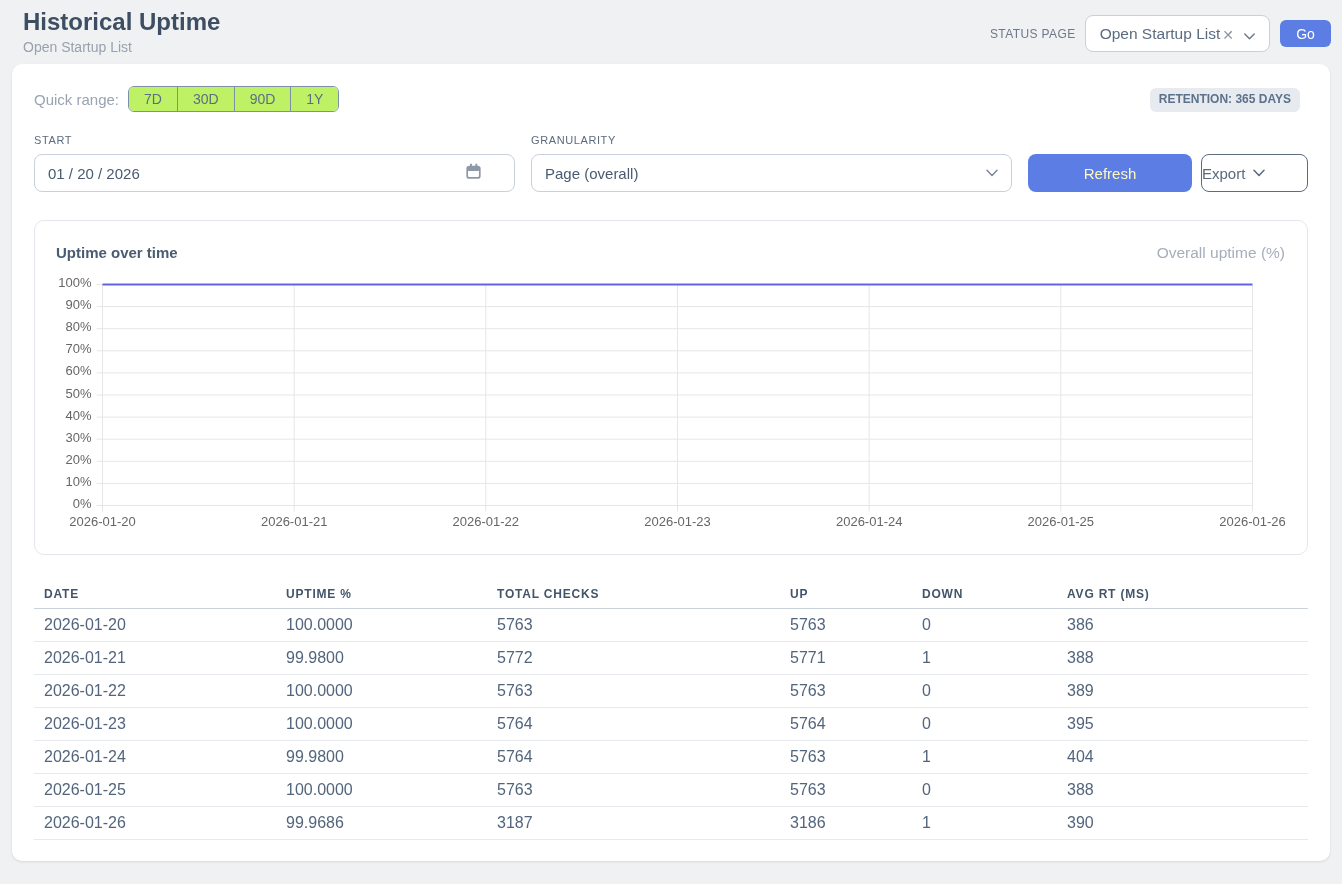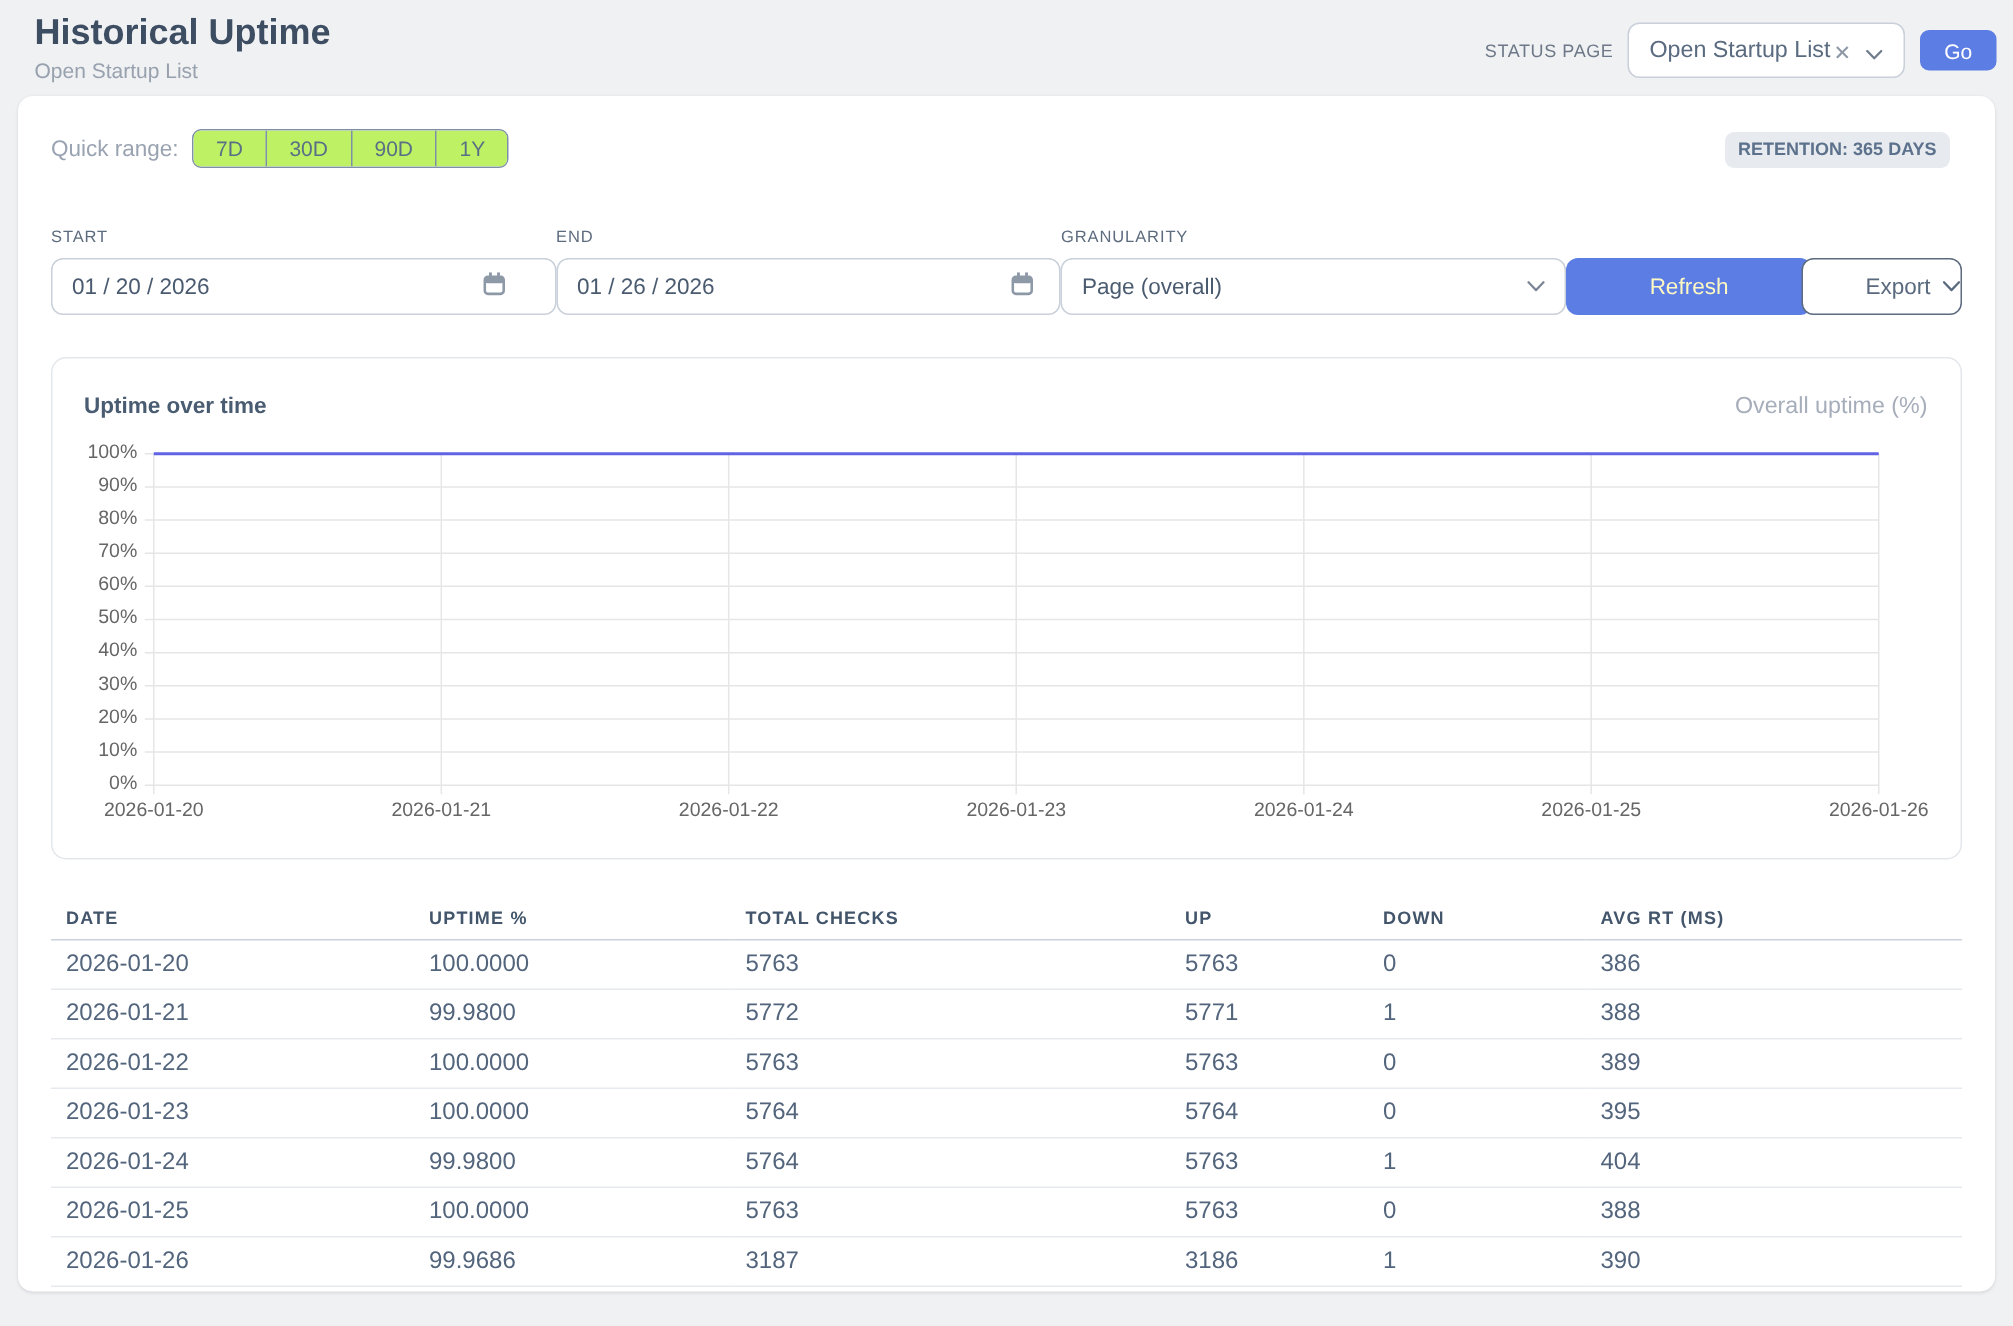--- a/index.html
+++ b/index.html
@@ -14,28 +14,28 @@
 .select-pill .x{color:#8d97a5;margin-left:2px;font-size:14px;transform:translateY(1px)}
 .select-pill svg{margin-left:10px;transform:translateY(3px)}
 .go{background:#5b7de4;color:#fff;border:none;border-radius:6px;font-family:inherit;font-size:14px;height:27px;width:51px;margin-left:10px;margin-top:0}
 .card{background:#fff;border-radius:10px;margin:0 12px;box-shadow:0 1px 3px rgba(16,24,40,.08),0 1px 2px rgba(16,24,40,.04);padding:22px;height:797px}
 .row1{display:flex;align-items:center;height:26px;position:relative}
 .qr{font-size:15px;color:#99a3b1;margin-right:9px}
 .seg{display:flex;border:1px solid #7e90a7;border-radius:6px;overflow:hidden;background:#fff}
 .seg button{background:#bef264;border:none;border-left:1px solid #7e90a7;color:#5a6e86;font-family:inherit;font-size:14px;height:24px;padding:0 15px}
 .seg button:first-child{border-left:none}
 .badge{position:absolute;right:8px;top:1.5px;background:#e7eaee;color:#5c718c;font-size:12px;font-weight:700;letter-spacing:0;border-radius:6px;padding:5px 9px 7px;line-height:12.5px}
-.row2{display:flex;margin-top:40px;}
+.row2{display:flex;margin-top:22px;gap:16px}
 .field{flex:1}
 .field label{display:block;font-size:11px;color:#5d6b7e;letter-spacing:.6px;margin-bottom:8px;font-weight:400}
 .inputbox{display:flex;align-items:center;border:1px solid #c9d0da;border-radius:8px;height:38px;background:#fff;padding:0 13px;font-size:15px;color:#4a5b70}
 .inputbox .grow{flex:1}
 .btncol{display:flex;align-items:flex-end}
 .refresh{background:#5b7de4;color:#fef9c3;border:none;border-radius:8px;font-family:inherit;font-size:15px;height:38px;width:164px}
-.export{background:#fff;color:#5a6a7e;border:1px solid #5d6b7e;border-radius:8px;font-family:inherit;font-size:15px;height:38px;width:107px;margin-left:-7px;display:flex;align-items:center;justify-content:flex-end}
+.export{background:#fff;color:#5a6a7e;border:1px solid #5d6b7e;border-radius:8px;font-family:inherit;font-size:15px;height:38px;width:107px;margin-left:-7px;display:flex;align-items:center;justify-content:flex-start}
 .export svg{margin-left:8px}
 .chartcard{position:relative;border:1px solid #e3e7ec;border-radius:10px;margin-top:28px;height:335px}
 .chead{position:absolute;top:23px;left:21px;right:22px;display:flex;justify-content:space-between}
 .chead b{font-size:15px;font-weight:700;color:#4a5c72}
 .chead span{font-size:15.5px;color:#a7aebb}
 .chartsvg{position:absolute;left:0;top:0}
 table{border-collapse:collapse;width:100%;margin-top:26px;table-layout:fixed}
 th{font-size:12px;color:#43556b;letter-spacing:.8px;text-align:left;font-weight:700;padding:6px 10px 7px 10px;border-bottom:1px solid #ccd2d9}
 td{font-size:16px;color:#53657c;padding:0 10px;height:33px;border-bottom:1px solid #e6e9ed}
 </style>
@@ -65,34 +65,20 @@
         <button>90D</button>
         <button>1Y</button>
       </div>
     <span class="badge">RETENTION: 365 DAYS</span>
   </div>
   <div class="row2">
     <div class="field">
         <label>START</label>
       <div class="inputbox" style="padding-right:33px">
           <span class="grow">01 / 20 / 2026</span>
-        <svg style="transform:translateY(-1.5px)" width="15" height="16" viewBox="0 0 15 16">
-            <g fill="none" stroke="#8e99a8" stroke-width="1.7">
-              <rect x="1.2" y="3" width="12.6" height="11.4" rx="2"></rect>
-            </g>
-            <rect x="1.2" y="3" width="12.6" height="4.4" rx="1.6" fill="#8e99a8"></rect>
-            <rect x="4" y="0" width="1.9" height="3.4" fill="#8e99a8"></rect>
-            <rect x="9.4" y="0" width="1.9" height="3.4" fill="#8e99a8"></rect>
-          </svg>
-      </div>
-    </div>
-    <div class="field">
-        <label>END</label>
-      <div class="inputbox" style="padding-right:17px">
-          <span class="grow">01 / 26 / 2026</span>
         <svg style="transform:translateY(-1.5px)" width="15" height="16" viewBox="0 0 15 16">
             <g fill="none" stroke="#8e99a8" stroke-width="1.7">
               <rect x="1.2" y="3" width="12.6" height="11.4" rx="2"></rect>
             </g>
             <rect x="1.2" y="3" width="12.6" height="4.4" rx="1.6" fill="#8e99a8"></rect>
             <rect x="4" y="0" width="1.9" height="3.4" fill="#8e99a8"></rect>
             <rect x="9.4" y="0" width="1.9" height="3.4" fill="#8e99a8"></rect>
           </svg>
       </div>
     </div>

